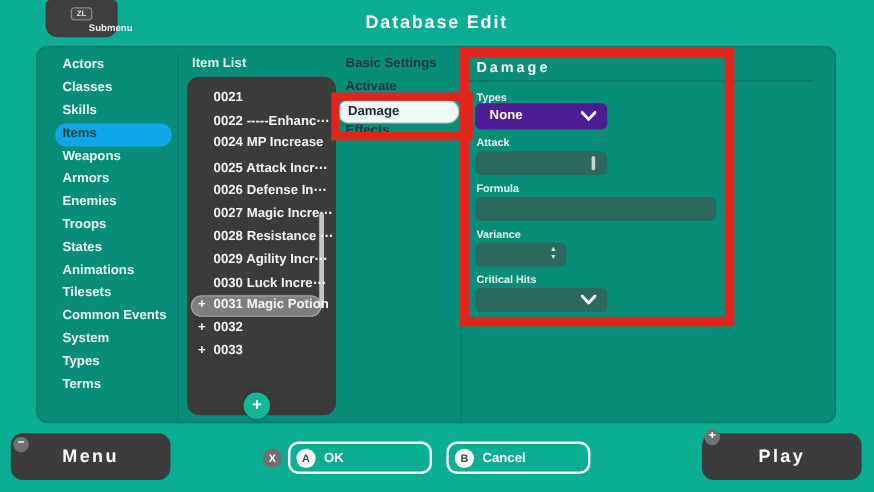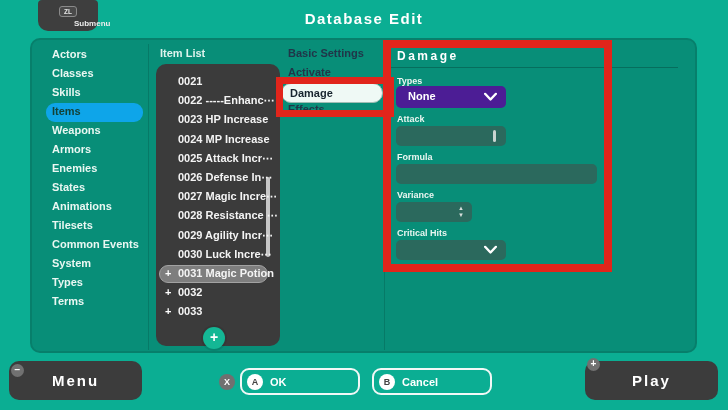--- a/index.html
+++ b/index.html
@@ -120,40 +120,38 @@
   <div class="v-divider" style="left:384px;"></div>
 
   <div class="sidebar">
     <div class="side-item">Actors</div>
     <div class="side-item">Classes</div>
     <div class="side-item">Skills</div>
     <div class="side-item sel">Items</div>
     <div class="side-item">Weapons</div>
     <div class="side-item">Armors</div>
     <div class="side-item">Enemies</div>
+    <div class="side-item">Troops</div>
     <div class="side-item">States</div>
     <div class="side-item">Animations</div>
     <div class="side-item">Tilesets</div>
     <div class="side-item">Common Events</div>
     <div class="side-item">System</div>
     <div class="side-item">Types</div>
     <div class="side-item">Terms</div>
   </div>
 
   <div class="col-header hdr-light" style="left:160px; top:47px;">Item List</div>
   <div class="list-panel"></div>
   <div class="list-rows">
     <div class="lrow">
         <span class="txt">0021</span>
       </div>
     <div class="lrow">
         <span class="txt">0022 -----Enhanc⋯</span>
-      </div>
-    <div class="lrow">
-        <span class="txt">0023 HP Increase</span>
       </div>
     <div class="lrow">
         <span class="txt">0024 MP Increase</span>
       </div>
     <div class="lrow">
         <span class="txt">0025 Attack Incr⋯</span>
       </div>
     <div class="lrow">
         <span class="txt">0026 Defense In⋯</span>
       </div>

